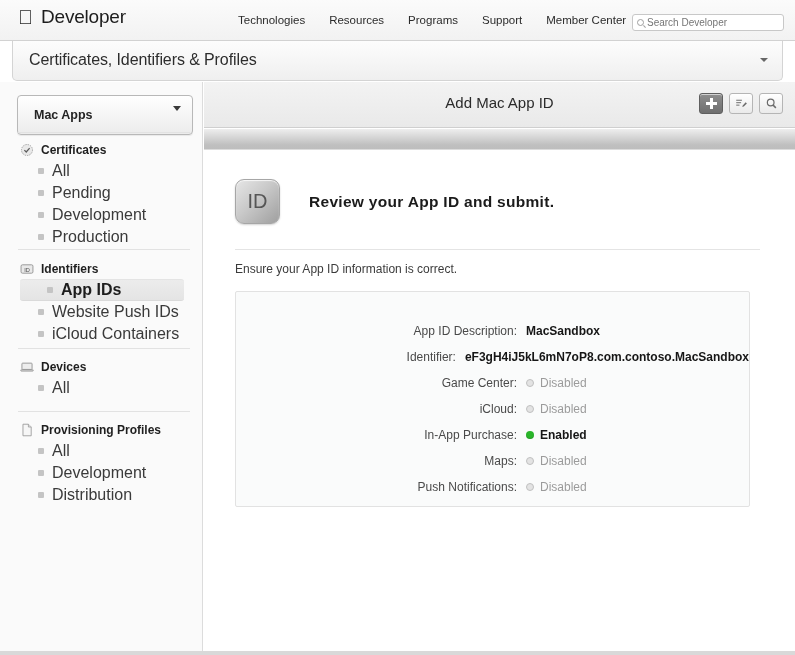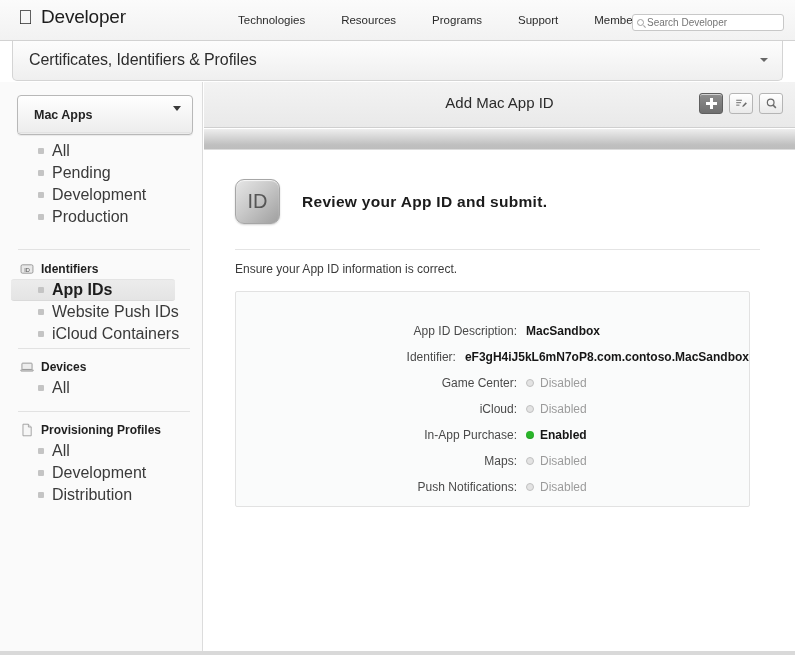--- a/index.html
+++ b/index.html
@@ -21,21 +21,21 @@
   }
   .brand {
     position:absolute; left:18px; top:6px;
     display:flex; align-items:center; gap:8px;
   }
   .apple-logo { font-size:20px; line-height:20px; color:#2b2b2b; }
   .brand-name { font-size:19px; color:#1d1d1d; letter-spacing:-0.2px; }
 
   .gnav-links {
     position:absolute; left:238px; top:14px;
-    display:flex; gap:36px; align-items:center;
+    display:flex; gap:24px; align-items:center;
   }
   .gnav-links a {
     font-size:11.5px; color:#2b2b2b; text-decoration:none; white-space:nowrap;
   }
   .gnav-search {
     position:absolute; right:11px; top:14px;
     width:152px; height:17px;
     background:#fff; border:1px solid #c8c8c8; border-radius:3px;
     display:flex; align-items:center; padding:7px 4px; gap:3px;
   }
@@ -107,21 +107,21 @@
     display:flex; align-items:center; gap:8px;
     height:22px; padding-left:38px; position:relative;
   }
   .sb-item .t { font-size:16px; color:#3a3a3a; }
   .sb-item .bullet {
     width:6px;height:6px;background:#c4c4c4;border-radius:1px; flex:0 0 auto;
   }
   .sb-item.active {
     background: linear-gradient(to bottom,#ececec 0%,#e4e4e4 100%);
     border-top:1px solid #e4e4e4; border-bottom:1px solid #dadada;
-    width:164px; margin-left:11px; padding-left:27px; border-radius:3px;
+    width:164px; margin-left:20px; padding-left:27px; border-radius:3px;
   }
   .sb-item.active .t { font-weight:bold; color:#1d1d1d; }
 
   
   .ic { width:14px;height:14px;flex:0 0 auto;display:block; }
 
   
   .ctoolbar {
     position:absolute; left:0; top:0; width:591px; height:46px;
     background: linear-gradient(to bottom,#f3f3f3 0%,#e9e9e9 100%);
@@ -161,21 +161,21 @@
 
   .hero { position:absolute; left:31px; top:28px; display:flex; align-items:center; gap:22px; }
   .idbadge {
     width:45px;height:45px;border-radius:9px;
     background: linear-gradient(135deg,#e6e6e6 0%,#c9c9c9 45%,#9f9f9f 100%);
     border:1px solid #a6a6a6;
     display:flex;align-items:center;justify-content:center;
     box-shadow: 0 1px 2px rgba(0,0,0,.18), inset 0 1px 1px rgba(255,255,255,.8);
   }
   .idbadge span { font-size:20px; color:#565656; letter-spacing:0px; }
-  .hero-title { font-size:15.5px; font-weight:bold; color:#1b1b1b; letter-spacing:0.3px; }
+  .hero-title { font-size:15.5px; font-weight:bold; color:#1b1b1b; letter-spacing:0.3px;margin-left:7px; }
 
   .hr { position:absolute; left:31px; top:98px; width:525px; height:1px; background:#e4e4e4; }
 
   .subtext {
     position:absolute; left:31px; top:111px;
     font-size:12px; color:#3b3b3b;text-align:right;
   }
 
   .infobox {
     position:absolute; left:31px; top:140px; width:515px; height:216px;
@@ -225,20 +225,27 @@
 
   <div class="sidebar">
 
     <div class="sb-select">
       <span class="lbl">Mac Apps</span>
       <span class="caret"></span>
     </div>
 
     <div class="sb-divider" style="top:50px;"></div>
     <div class="sb-group" style="top:58px;">
+      <div class="sb-head">
+        <svg class="ic" viewBox="0 0 16 16">
+          <circle cx="8" cy="8" r="6.3" fill="#e9e9e9" stroke="#9a9a9a" stroke-width="1" stroke-dasharray="1.6 1.1"></circle>
+          <path d="M5 8.2 L7.1 10.3 L11 5.8" fill="none" stroke="#5c5c5c" stroke-width="1.4"></path>
+        </svg>
+        <span class="t">Certificates</span>
+      </div>
       <div class="sb-item">
         <span class="bullet"></span>
         <span class="t">All</span>
       </div>
       <div class="sb-item">
         <span class="bullet"></span>
         <span class="t">Pending</span>
       </div>
       <div class="sb-item">
         <span class="bullet"></span>

